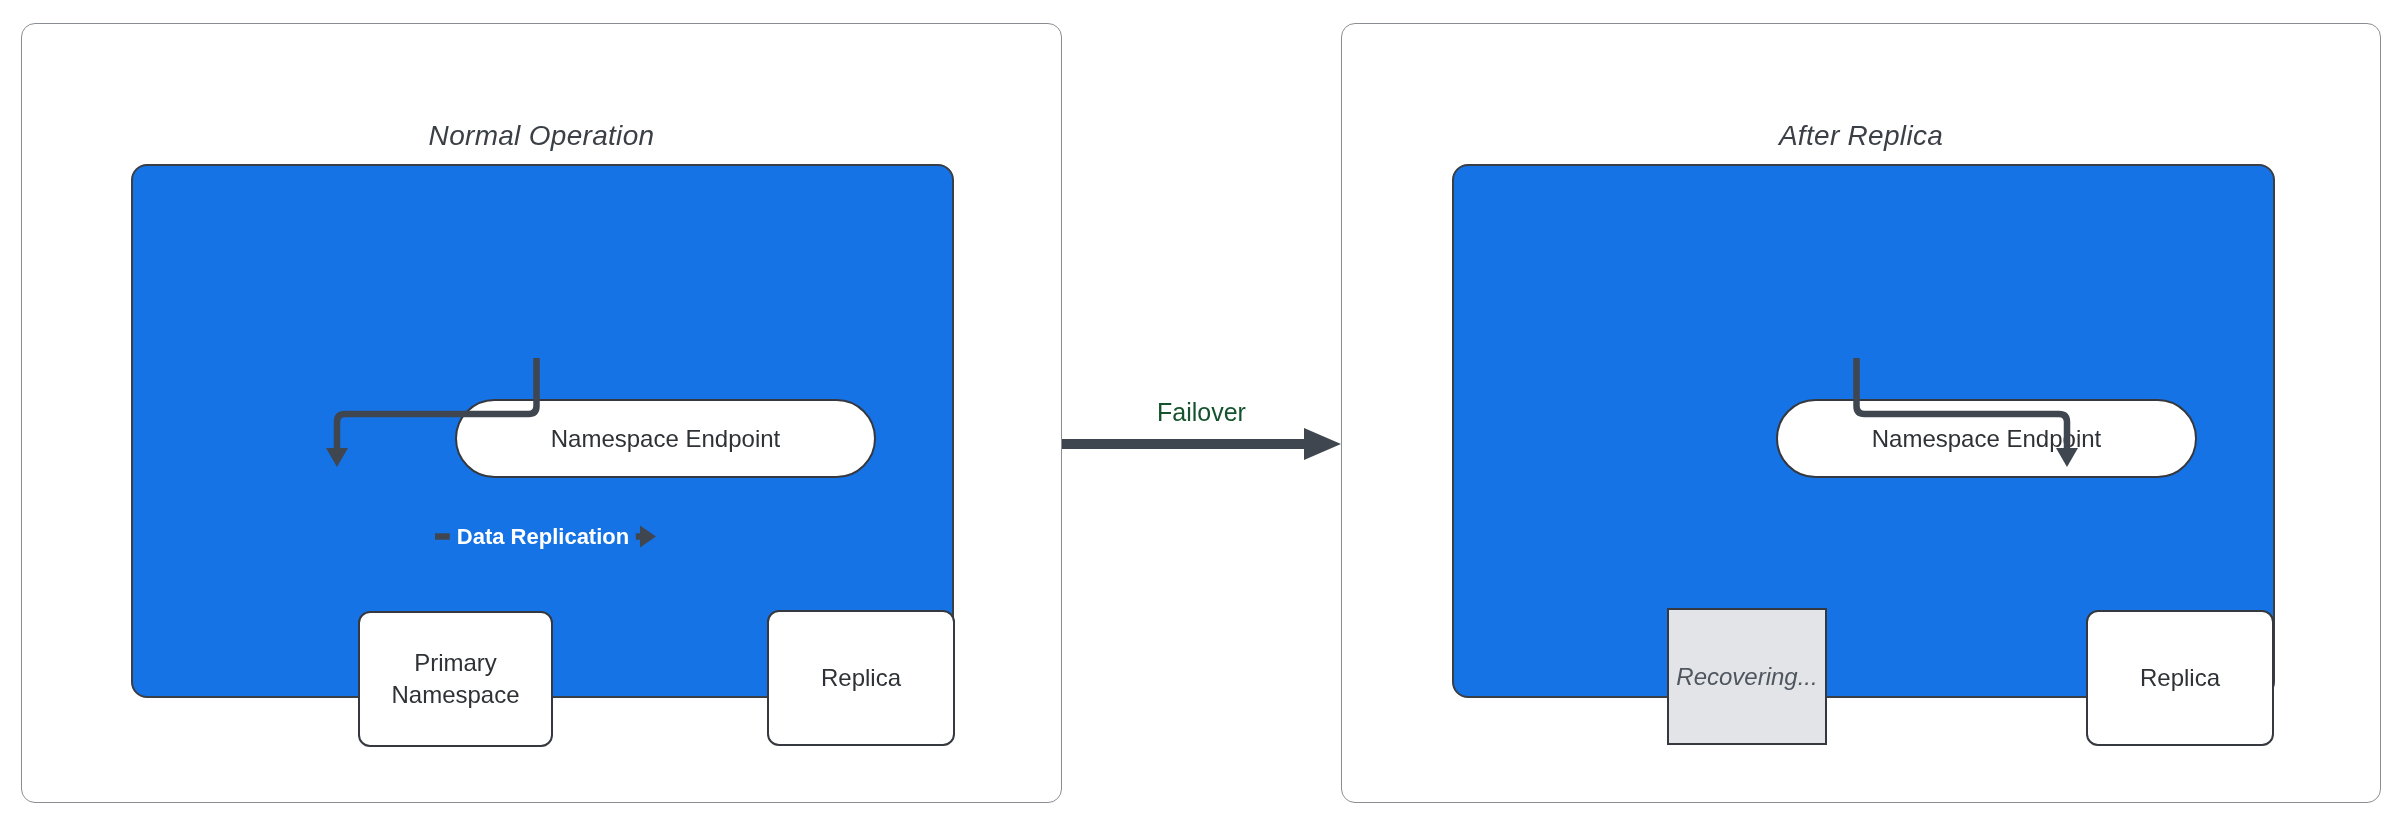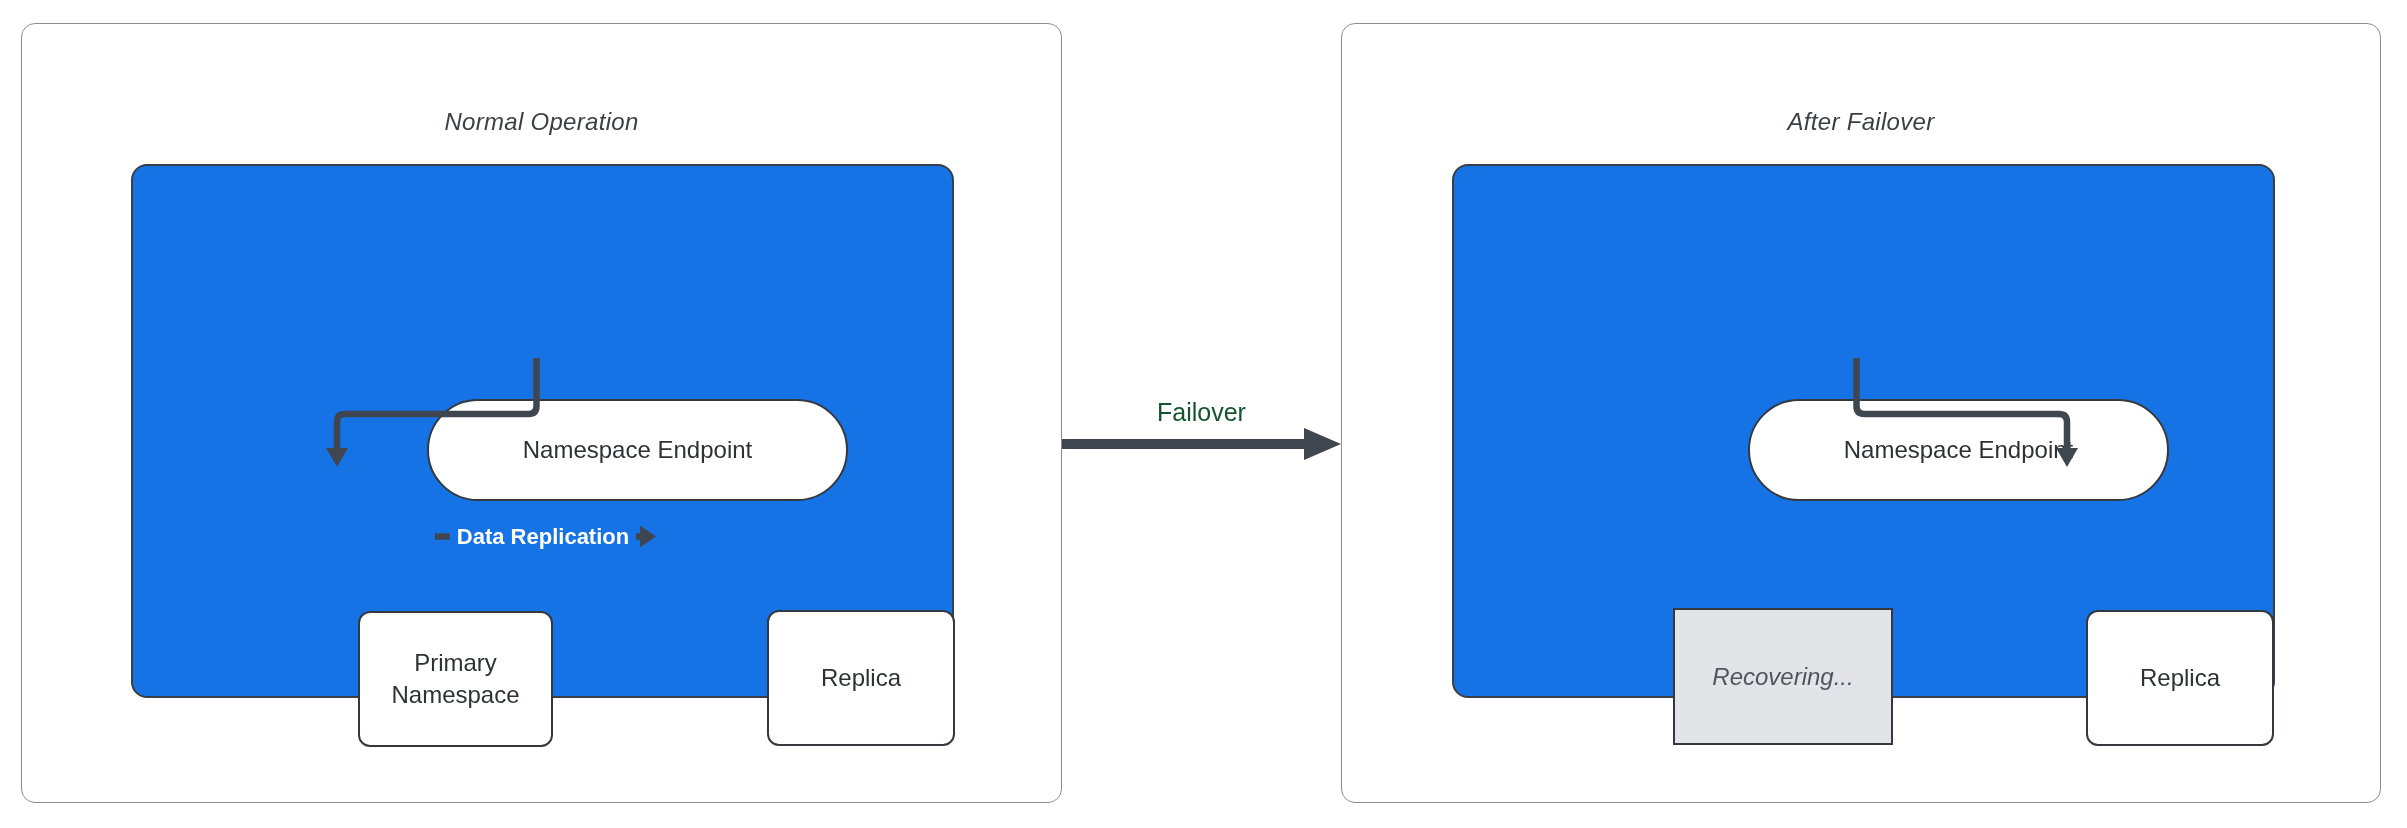--- a/index.html
+++ b/index.html
@@ -19,41 +19,41 @@
     width:2407px;height:828px;position:relative;overflow:hidden;
     font-family:"Liberation Sans", sans-serif;
   }
   .panel{
     position:absolute;top:23px;width:1041px;height:780px;
     background:#ffffff;border:1.5px solid var(--panel-border);border-radius:14px;
   }
   .panel.left{left:21px;}
   .panel.right{left:1341px;width:1040px;}
   .panel-title{
-    position:absolute;top:84px;left:0;right:0;text-align:center;
-    font-size:24px;font-style:italic;font-weight:500;color:var(--title-text);
+    position:absolute;top:96px;left:0;right:0;text-align:center;
+    font-size:28px;font-style:italic;font-weight:500;color:var(--title-text);
     letter-spacing:0.3px;
   }
   .blue-container{
     position:absolute;left:109px;top:140px;width:823px;height:534px;
     background:var(--container-blue);
     border:2px solid #3A3F46;border-radius:16px;
   }
   .panel.right .blue-container{left:110px;}
   .node{
     position:absolute;display:flex;align-items:center;justify-content:center;
     background:#ffffff;border:2.5px solid var(--node-border);
     color:var(--node-text);font-size:24px;text-align:center;line-height:1.32;
   }
-  .node.pill{left:294px;top:233px;width:421px;height:102px;border-radius:51px;}
+  .node.pill{left:322px;top:233px;width:421px;height:79px;border-radius:51px;}
   .node.box{border-radius:12px;width:195px;height:136px;}
   .node.primary{left:219px;top:445px;margin-left:6px;}
   .node.replica-l{left:634px;top:444px;width:188px;}
   .node.recovering{
-    left:219px;top:442px;width:220px;height:137px;
+    left:213px;top:442px;width:160px;height:137px;
     background:var(--recovering-fill);color:var(--recovering-text);font-style:italic;
   }
   .node.replica-r{left:632px;top:444px;width:188px;}
   .node .label{padding:0 14px;}
   svg.edges{
     position:absolute;left:0;top:0;width:2407px;height:828px;
     z-index:3;pointer-events:none;
   }
   svg.edges .edge{fill:none;stroke:var(--arrow-slate);stroke-width:6.5px;}
   svg.edges .edge.thick{stroke-width:10px;}
@@ -80,21 +80,21 @@
     <div class="node box primary">
       <span class="label">Primary Namespace</span>
     </div>
     <div class="node box replica-l">
       <span class="label">Replica</span>
     </div>
   </div>
 </div>
 
 <div class="panel right">
-  <div class="panel-title">After Failover</div>
+  <div class="panel-title">After Replica</div>
   <div class="blue-container">
     <div class="node pill">
       <span class="label">Namespace Endpoint</span>
     </div>
     <div class="node recovering">
       <span class="label">Recovering...</span>
     </div>
     <div class="node box replica-r">
       <span class="label">Replica</span>
     </div>

